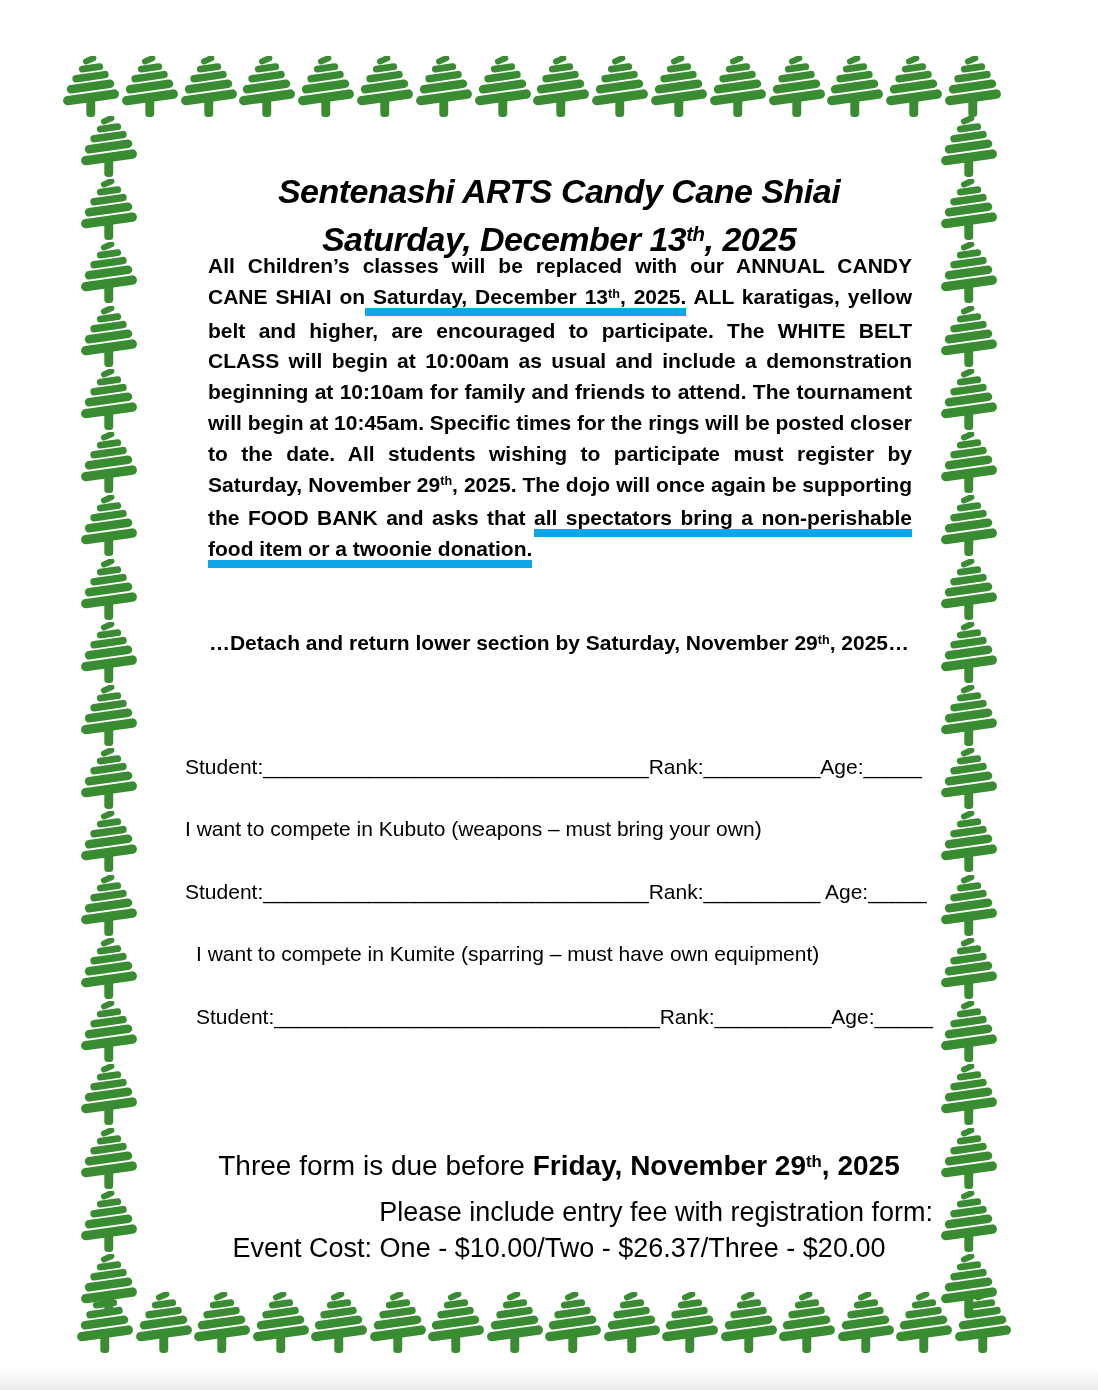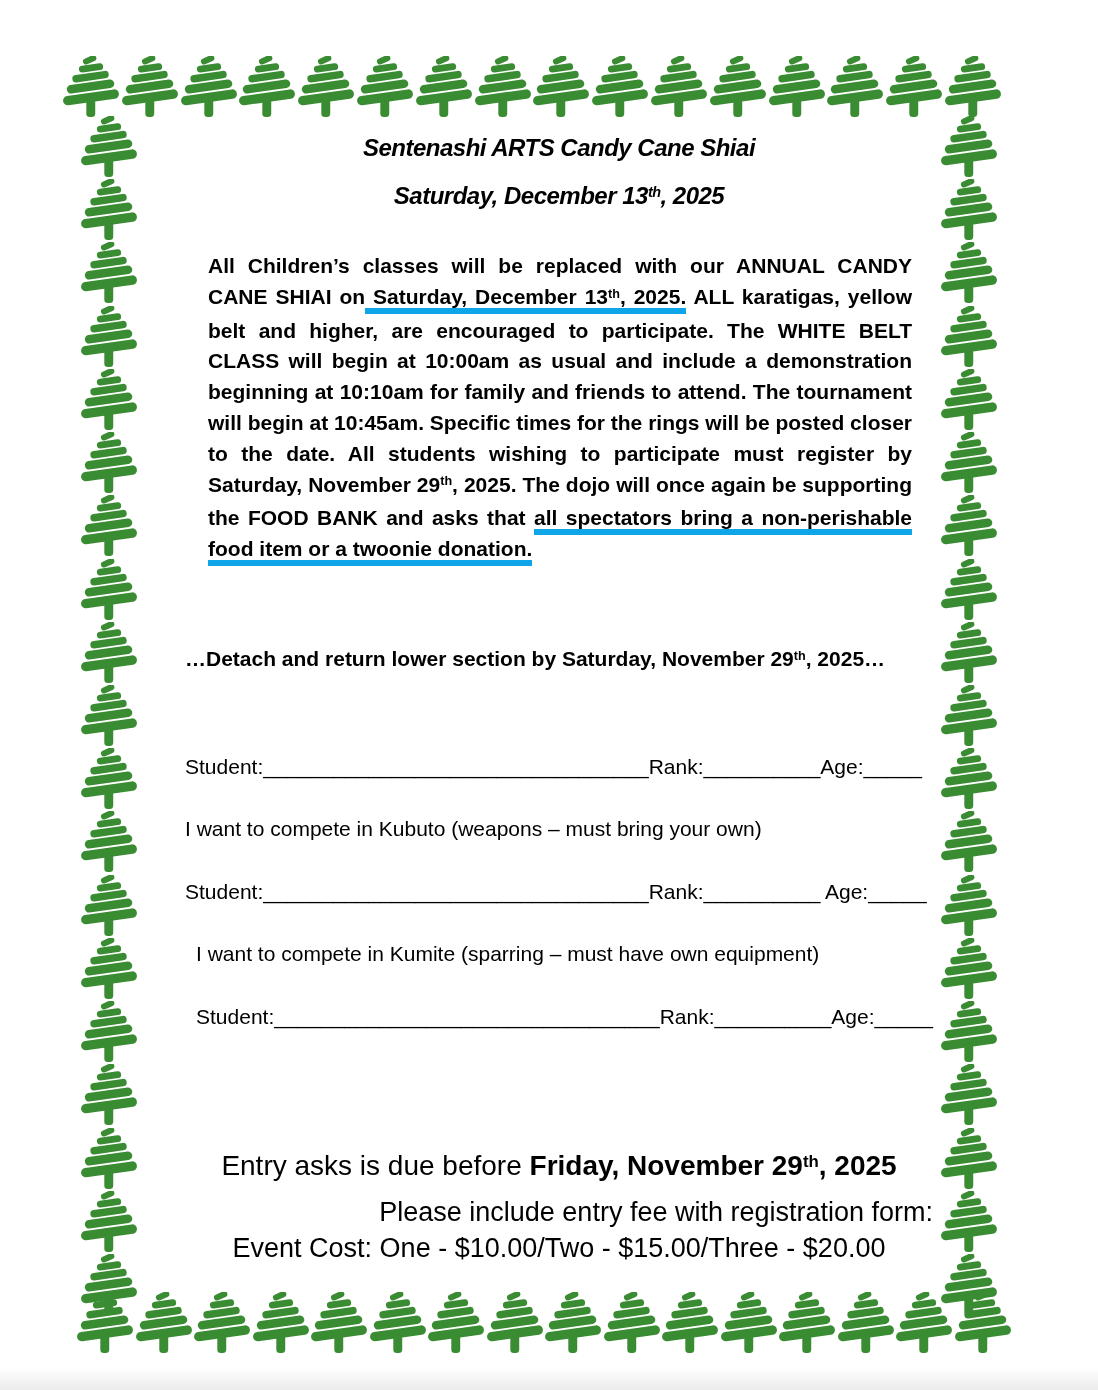--- a/index.html
+++ b/index.html
@@ -24,38 +24,39 @@
   .trees-left   { left: 76px;  top: 116px;  height: 1200px; flex-direction: column; justify-content: space-between; }
   .trees-right  { left: 936px; top: 116px;  height: 1200px; flex-direction: column; justify-content: space-between; }
   .trees-left .tree, .trees-right .tree { width: 66px; height: 62px; }
 
   
   .abs { position: absolute; left: 185px; width: 748px; }
 
   .title-line {
     text-align: center;
     font-weight: bold; font-style: italic;
-    font-size: 24px; line-height: 48px;
+    font-size: 34px; line-height: 48px;
     letter-spacing: -0.5px;
     white-space: nowrap;
+    margin-top: 43px;
   }
   .title-1 { top: 124px; }
   .title-2 { top: 172px; }
 
   .intro {
     top: 251px; left: 208px; width: 704px;
     font-size: 21px; font-weight: bold;
     line-height: 30.8px;
     text-align: justify;
     margin: 0;
   }
-  .ug { border-bottom: 6px solid #0ea5e9; margin-top: 14px; }
+  .ug { border-bottom: 8px solid #0ea5e9; margin-top: 14px; }
 
   .detach {
-    top: 647px; text-align: left;
+    top: 631px; text-align: center;
     font-size: 21px; font-weight: bold;
     white-space: nowrap;
   }
 
   .prompt, .entry-row { font-size: 21px; white-space: nowrap; width: auto; }
   .sec-indent { left: 196px; }
 
   .signature-line { top: 1072px; left: 190px; font-size: 28px; white-space: nowrap; width: auto; }
 
   .due-line  { top: 1150px; text-align: center; font-size: 28px; white-space: nowrap; }
@@ -316,18 +317,18 @@
 
   <div class="abs entry-row" style="top:755px"><span>Student:</span><span>_________________________________</span><span>Rank:</span><span>__________</span><span>Age:</span><span>_____</span></div>
 
   <div class="abs entry-row" style="top:880px"><span>Student:</span><span>_________________________________</span><span>Rank:</span><span>__________</span><span> Age:</span><span>_____</span></div>
   <div class="abs prompt" style="top:817px">I want to compete in Kubuto (weapons – must bring your own)</div>
 
   <div class="abs prompt sec-indent" style="top:942px">I want to compete in Kumite (sparring – must have own equipment)</div>
   <div class="abs entry-row sec-indent" style="top:1005px"><span>Student:</span><span>_________________________________</span><span>Rank:</span><span>__________</span><span>Age:</span><span>_____</span></div>
 
 
-  <div class="abs due-line"><span>Entry asks is due before </span><span class="bold-date"><span>Friday, November 29</span><span class="sup">th</span><span>, 2025</span></span></div>
+  <div class="abs due-line"><span>Three form is due before </span><span class="bold-date"><span>Friday, November 29</span><span class="sup">th</span><span>, 2025</span></span></div>
   <div class="abs fee-line">Please include entry fee with registration form:</div>
-  <div class="abs cost-line">Event Cost: One - $10.00/Two - $15.00/Three - $20.00</div>
+  <div class="abs cost-line">Event Cost: One - $10.00/Two - $26.37/Three - $20.00</div>
 
   <div class="page-edge"></div>
 </div>
 
 </body></html>

